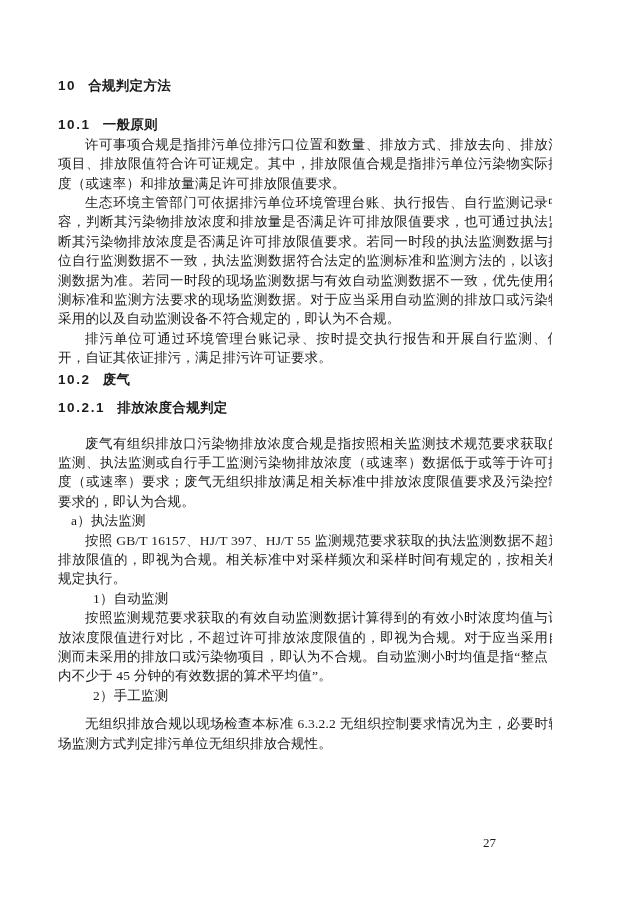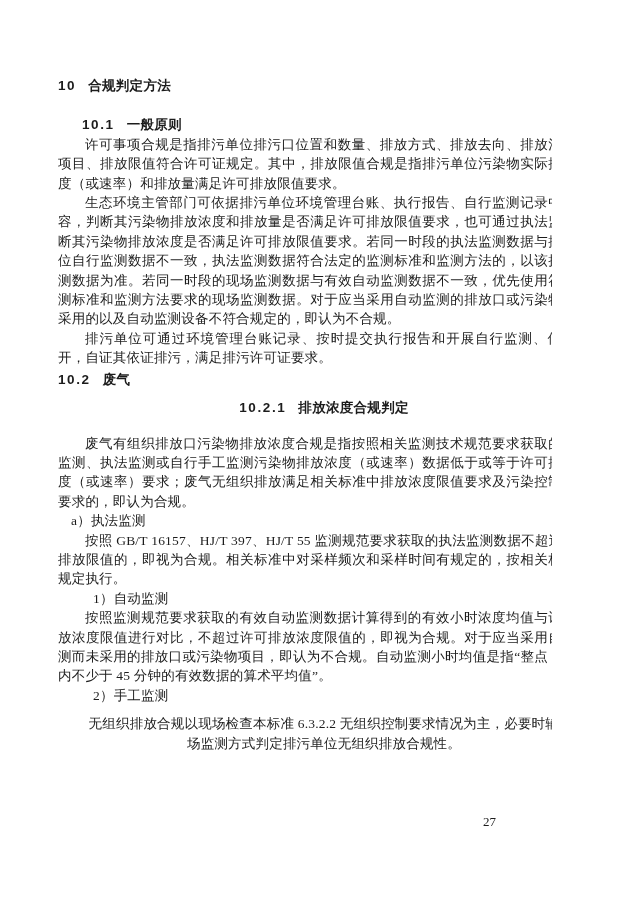--- a/index.html
+++ b/index.html
@@ -46,27 +46,27 @@
     margin-right: 12px;
   }
   .list-a {
     text-indent: 0;
     padding-left: 13px;
   }
   .list-n {
     text-indent: 0;
     padding-left: 35px;
   }
-  .mt20 { margin-top: 20px; margin-left: 24px; }
+  .mt20 { margin-top: 20px; }
   .mt10 { margin-top: 2px; }
-  .mt9  { margin-top: 9px; text-align: center; }
+  .mt9  { margin-top: 9px; }
   .mt8  { margin-top: 16px; }
   .footer-pagenum {
     position: absolute;
-    top: 812px;
+    top: 833px;
     right: 56px;
     font-size: 13px;
     line-height: 19px;
     font-family: "Liberation Serif", "DejaVu Serif", serif;
     color: #1c1c1c;
   }
 </style>
 </head>
 <body>
 

